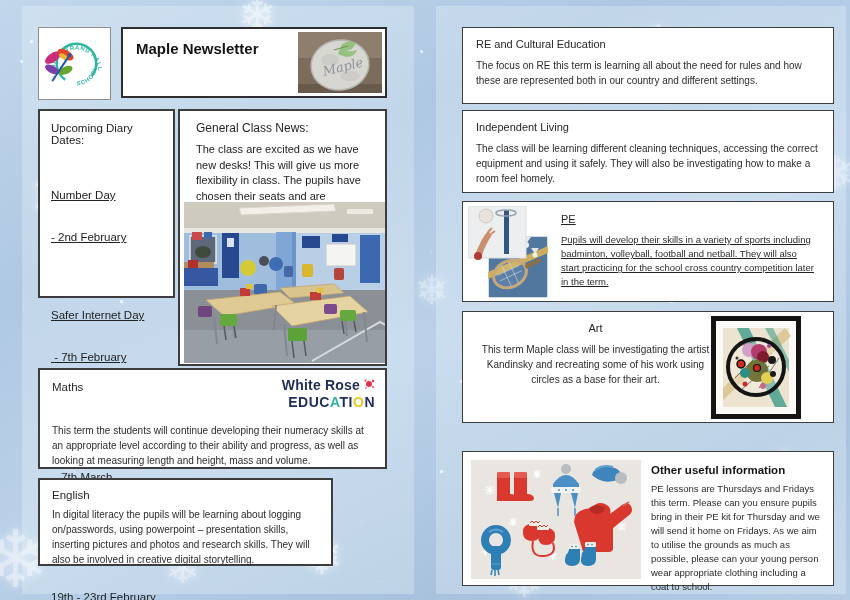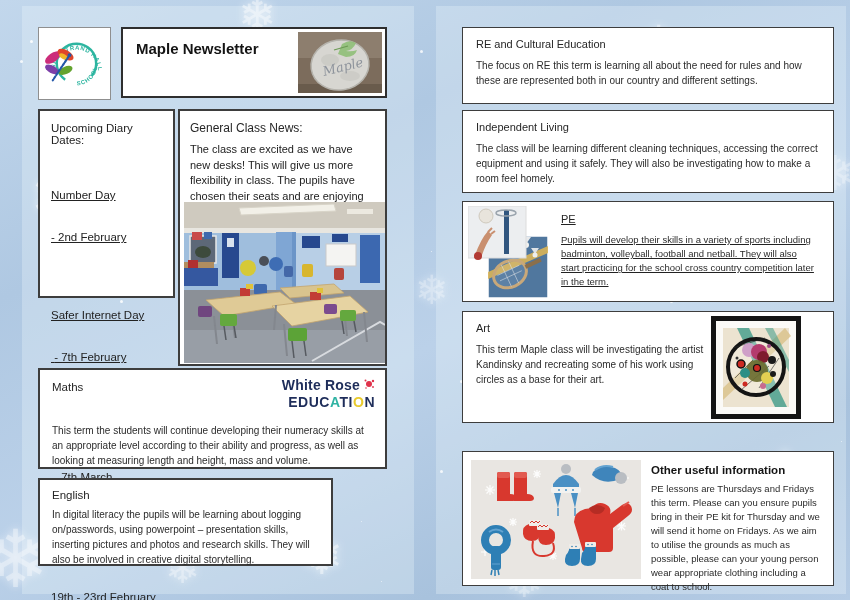--- a/index.html
+++ b/index.html
@@ -33,21 +33,21 @@
   .title-box{left:121px;top:27px;width:266px;height:71px;border-color:#2e2e2e;}
   .title{margin:11px 0 0 13px;font-size:15px;font-weight:bold;color:#141414;}
   .subtitle{margin:7px 0 0 13px;font-size:13px;font-weight:bold;color:#141414;}
   .stone{position:absolute;top:3px;right:3px;width:84px;height:61px;}
 
   .diary-box{left:38px;top:109px;width:137px;height:189px;padding:11px 8px 0 11px;font-size:11.5px;}
   .diary-head{margin-bottom:18px;}
   .event{margin-bottom:12px;white-space:pre-wrap;}
   .event div{margin-bottom:3px;line-height:15px;text-decoration:underline;}
 
-  .news-box{left:178px;top:109px;width:209px;height:257px;padding:10px 10px;}
+  .news-box{left:178px;top:109px;width:209px;height:257px;padding:10px 16px;}
   .news-head{margin-bottom:7px;font-size:12px;}
   .news-body{font-size:11px;line-height:1.42;}
   .classroom{position:absolute;left:4px;top:91px;width:201px;height:161px;}
 
   .maths-box{left:38px;top:368px;width:349px;height:101px;padding:11px 12px;}
   .wr-logo{position:absolute;right:10px;top:7px;text-align:right;line-height:1;}
   .wr-top{font-size:14px;font-weight:bold;color:#1e2d5a;letter-spacing:.2px;display:inline-block;}
   .wr-splat{display:inline-block;vertical-align:top;margin-left:3px;}
   .wr-main{font-size:14px;font-weight:bold;color:#1e2d5a;letter-spacing:.5px;margin-top:2px;}
   .wr-a{color:#2fb3a3;}
@@ -59,21 +59,21 @@
 
   .re-box{left:462px;top:27px;width:372px;height:77px;padding:10px 13px;border-width:1.5px;}
   .il-box{left:462px;top:110px;width:372px;height:83px;padding:10px 13px;border-width:1.5px;}
   .rh{margin-bottom:8px;font-size:11px;}
 
   .pe-box{left:462px;top:201px;width:372px;height:101px;border-width:1.5px;}
   .pe-image{position:absolute;left:5px;top:4px;width:80px;height:92px;}
   .pe-text{margin-left:98px;padding:11px 16px 0 0;text-decoration:underline;}
   .pe-text .bd{font-size:9.5px;line-height:1.48;}
 
-  .art-box{left:462px;top:311px;width:372px;height:112px;border-width:1.5px;}
+  .art-box{left:462px;top:311px;width:372px;height:112px;border-width:1.5px;text-align:center;}
   .art-text{padding:10px 118px 0 13px;}
   .kandinsky{position:absolute;right:32px;top:4px;width:90px;height:103px;}
 
   .info-box{left:462px;top:451px;width:372px;height:135px;border-width:1.5px;}
   .clothing{position:absolute;left:8px;top:8px;width:170px;height:119px;}
   .info-text{margin-left:188px;padding:12px 12px 0 0;}
   .info-head{font-size:11.5px;font-weight:bold;margin-bottom:6px;color:#141414;}
   .info-text .bd{font-size:9.5px;line-height:1.48;}
 </style>
 </head>

